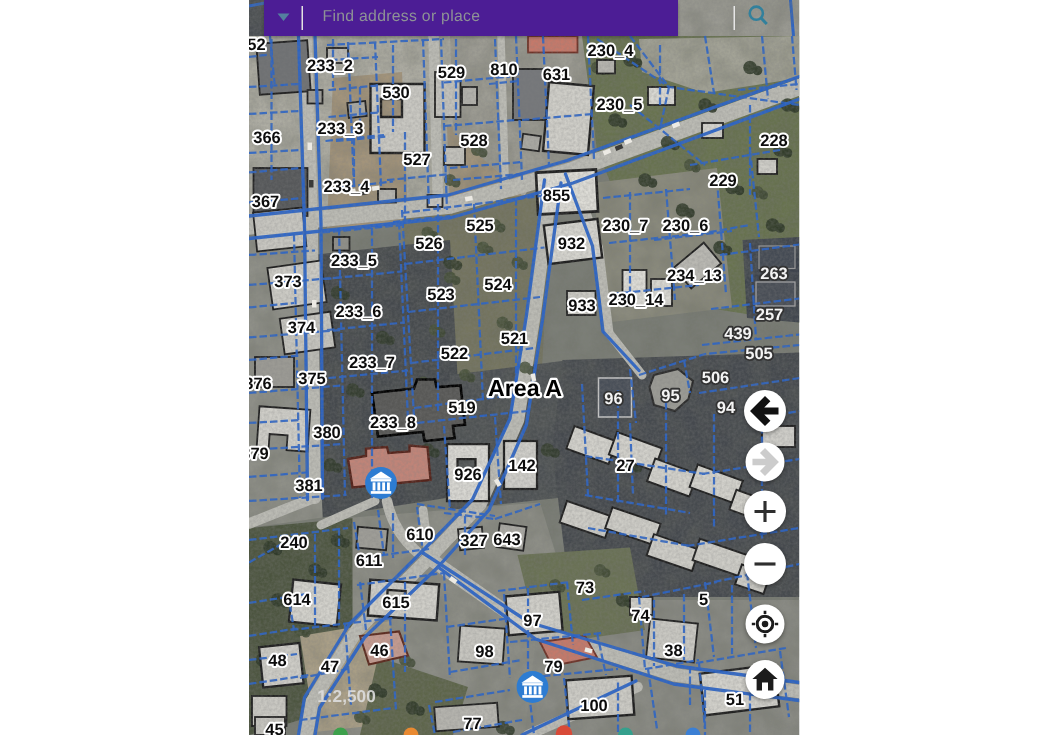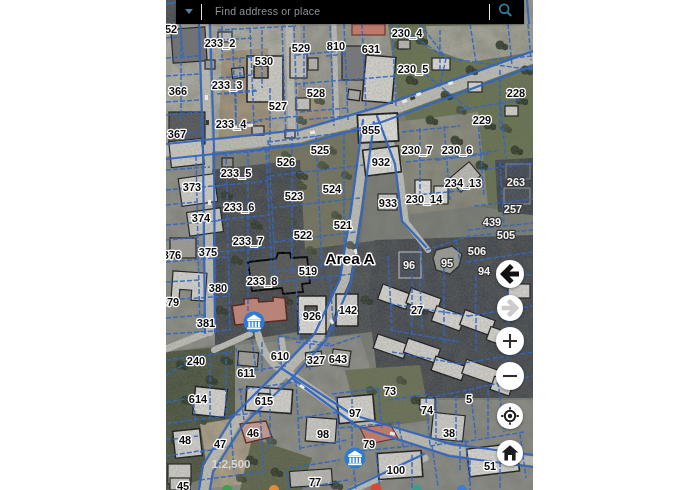--- a/index.html
+++ b/index.html
@@ -1,19 +1,19 @@
 <!DOCTYPE html>
 <html><head>
 <meta charset="utf-8">
 <style>
 html,body{margin:0;padding:0;background:#fff;width:700px;height:490px;overflow:hidden;
 font-family:"Liberation Sans",sans-serif;}
 #stage{position:absolute;left:0;top:0;width:700px;height:490px;background:#fff;}
 #map{position:absolute;left:166px;top:0;width:367px;height:490px;overflow:hidden;}
-#sbar{position:absolute;left:176px;top:0;width:348px;height:24px;background:#000000;
+#sbar{position:absolute;left:176px;top:0;width:276px;height:24px;background:#4c1d95;
 box-shadow:0 1px 2px rgba(0,0,0,.28);}
 #sbar .caret{position:absolute;left:9px;top:9px;width:0;height:0;
 border-left:4.5px solid transparent;border-right:4.5px solid transparent;border-top:5.5px solid #54809f;}
 #sbar .div1{position:absolute;left:25px;top:4px;width:1px;height:16px;background:#e2e2e2;}
 #sbar .div2{position:absolute;left:313px;top:4px;width:1px;height:16px;background:#e6e6e6;}
 #sbar .ph{position:absolute;left:39px;top:5px;font-size:10.5px;color:#8e9296;letter-spacing:.2px;}
 .btn{position:absolute;background:#fff;border-radius:50%;box-shadow:0 1px 3px rgba(0,0,0,.4);}
 .btn svg{position:absolute;left:0;top:0;}
 </style>
 </head>

